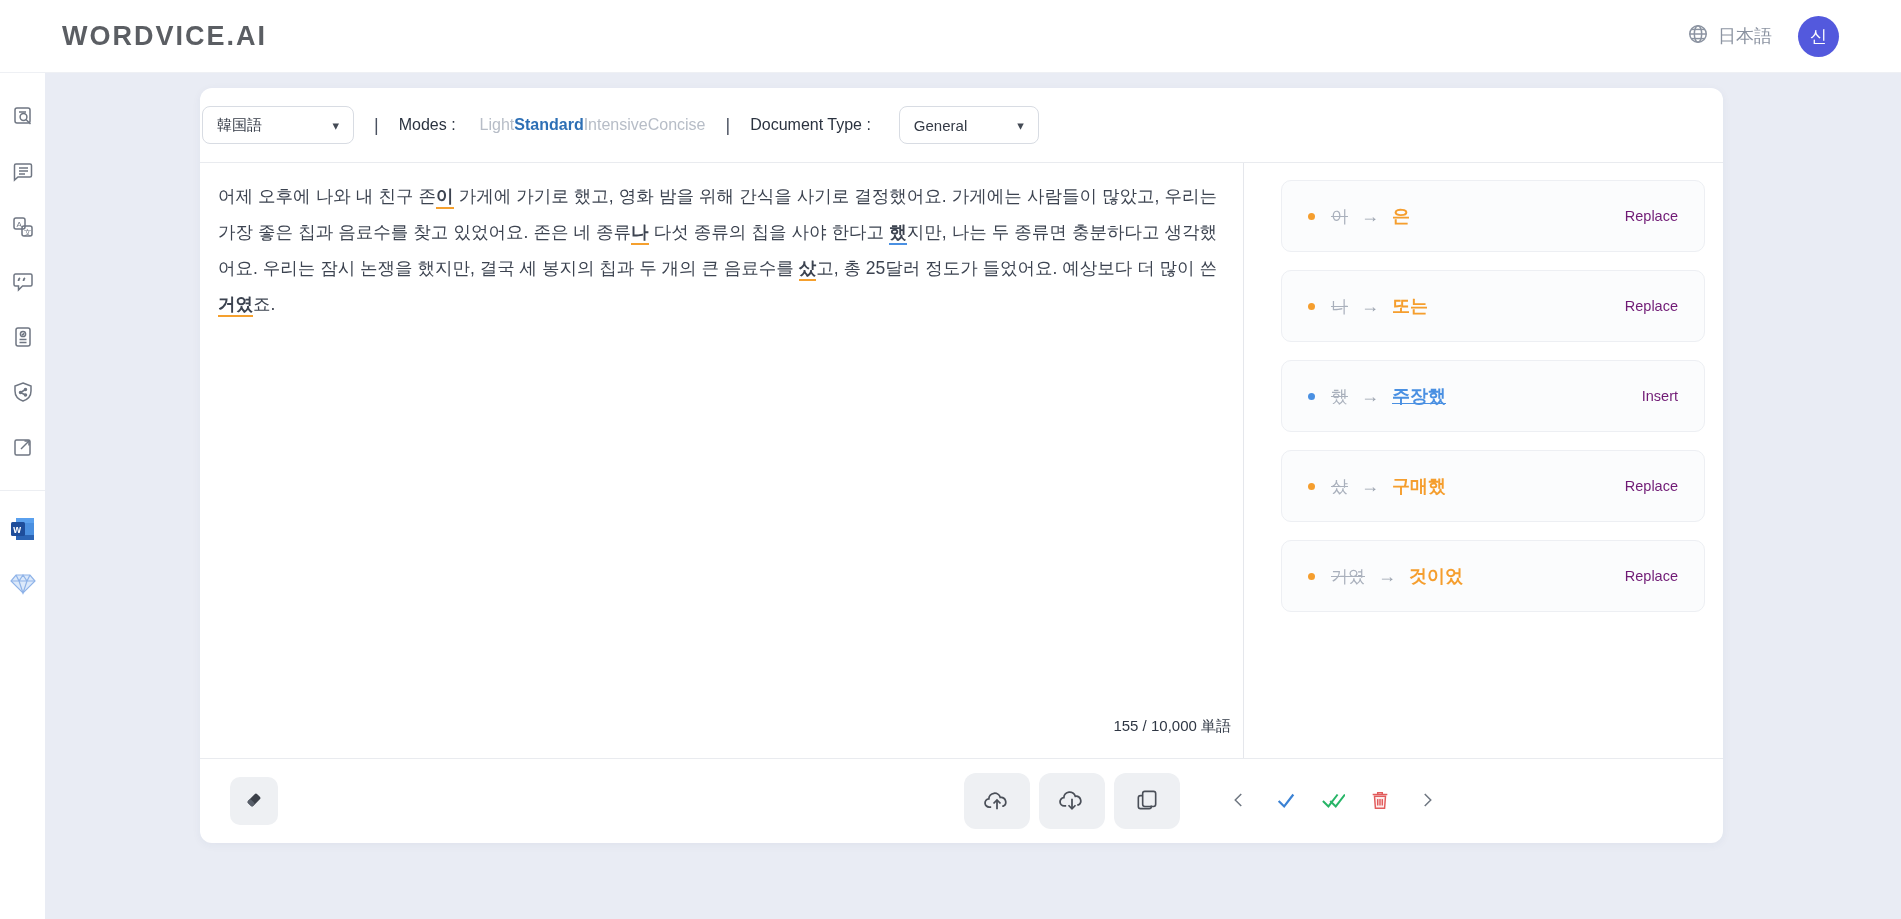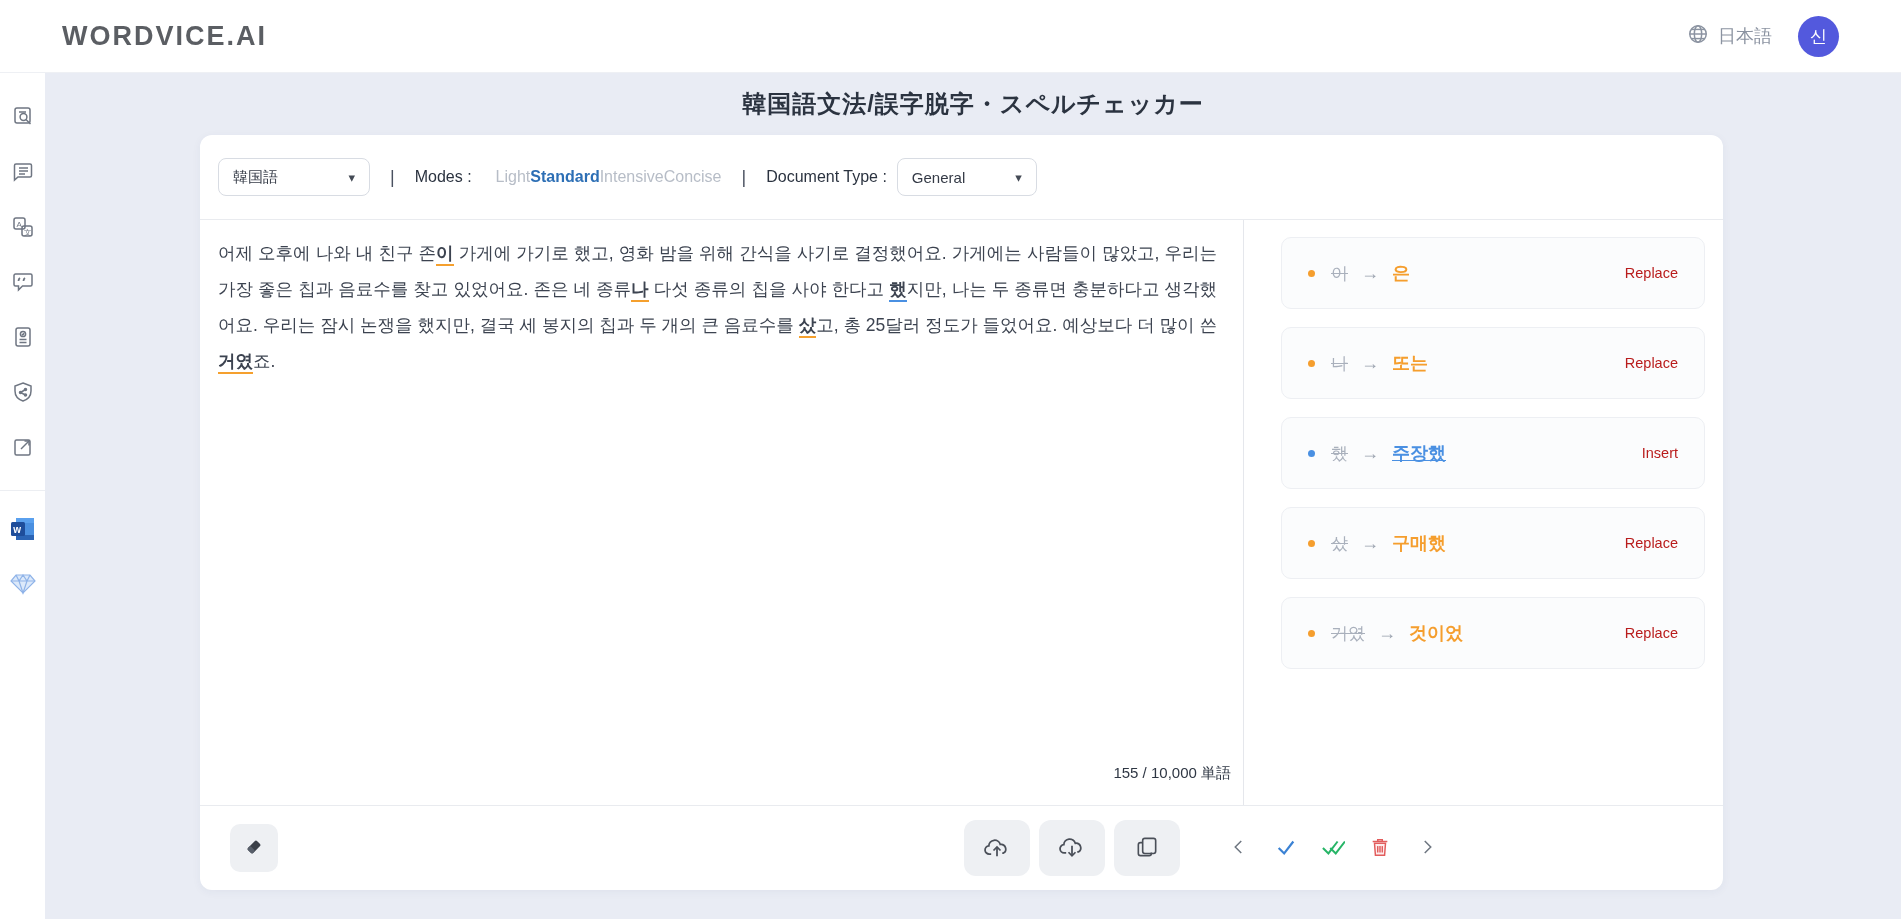--- a/index.html
+++ b/index.html
@@ -31,28 +31,28 @@
   
   .main { position:absolute; top:73px; left:45px; width:1856px; }
   .page-title { text-align:center; margin-top:15px; font-size:24px;
     font-weight:bold; color:#2b3340; letter-spacing:1px; }
 
   .card { width:1523px; margin:15px 0 0 155px; height:755px; background:#fff;
     border-radius:12px; box-shadow:0 2px 10px rgba(40,60,100,.05);
     display:flex; flex-direction:column; }
 
   
-  .toolbar { height:85px; display:flex; align-items:center; padding-left:18px;
+  .toolbar { height:75px; display:flex; align-items:center; padding-left:2px;
     border-bottom:1px solid #e9ebef; }
   .dropdown { height:38px; border:1px solid #d8dce3; border-radius:8px;
     background:#fff; display:flex; align-items:center; padding:0 14px;
     font-size:15px; color:#343a46; cursor:pointer; }
   .dropdown .caret { margin-left:auto; font-size:13px; color:#444a55; padding-left:12px; }
   .dd-language { width:152px; }
-  .dd-doctype { width:140px; margin-left:10px; }
+  .dd-doctype { width:140px; margin-left:28px; }
   .tb-sep { color:#4a5160; font-size:18px; margin:0 20px; }
   .tb-label { font-size:16px; color:#2b3340; }
   .modes-group { display:flex; align-items:center; margin-left:24px; }
   .mode { font-size:16px; color:#b7bdc7; cursor:pointer; }
   .mode.active { color:#2d6fb5; font-weight:bold; }
 
   
   .content { flex:1; display:flex; min-height:0; }
   .editor-col { width:1044px; border-right:1px solid #e5e7ec; position:relative;
     padding:15px 26px 0 18px; }
@@ -70,21 +70,21 @@
     border-radius:10px; margin-bottom:18px; display:flex; align-items:center;
     padding:0 26px; cursor:pointer; }
   .sugg-bullet { width:7px; height:7px; border-radius:50%; margin-right:16px; flex:none; }
   .sugg-bullet.orange { background:#f59e2e; }
   .sugg-bullet.blue { background:#4a90e2; }
   .sugg-original { font-size:17px; color:#a9b0bc; text-decoration:line-through; }
   .sugg-arrow { margin:0 13px; color:#9aa2af; font-size:18px; }
   .sugg-replacement { font-size:18px; font-weight:bold; }
   .sugg-replacement.orange { color:#f59e2e; }
   .sugg-replacement.blue { color:#4a90e2;text-decoration:underline; }
-  .sugg-action { margin-left:auto; font-size:14.5px; color:#b91c1c; }
+  .sugg-action { margin-left:auto; font-size:14.5px; color:#701a75; }
 
   
   .footer { height:85px; border-top:1px solid #e9ebef; display:flex;
     align-items:center; padding:0 283px 0 18px; }
   .check-btn { background:#2a5cb0; color:#fff; font-size:17px; border:none;
     border-radius:8px; height:48px; padding:0 28px; cursor:pointer;
     font-family:inherit; letter-spacing:1px; }
   .eraser-btn { width:48px; height:48px; margin-left:12px; background:#eef0f3;
     border:none; border-radius:10px; display:flex; align-items:center;
     justify-content:center; cursor:pointer; }
@@ -208,21 +208,20 @@
     <span>
       <svg width="28" height="24" viewBox="0 0 28 24" fill="#dce9fa" stroke="#8fb3e8" stroke-width="1.2">
         <path d="M7 3 h14 l5 6 -12 12 -12-12 z"></path>
         <path d="M7 3 l3 6 4-6 4 6 3-6 M2 9 h24 M10 9 l4 12 4-12" fill="none"></path>
       </svg>
     </span>
   </div>
 </div>
 
 <div class="main">
-  <div class="page-title">韓国語文法/誤字脱字・スペルチェッカー</div>
 
   <div class="card">
 
     <div class="toolbar">
       <div class="dropdown dd-language">
         <span>韓国語</span>
         <span class="caret">▾</span>
       </div>
       <span class="tb-sep">|</span>
       <span class="tb-label">Modes :</span>

